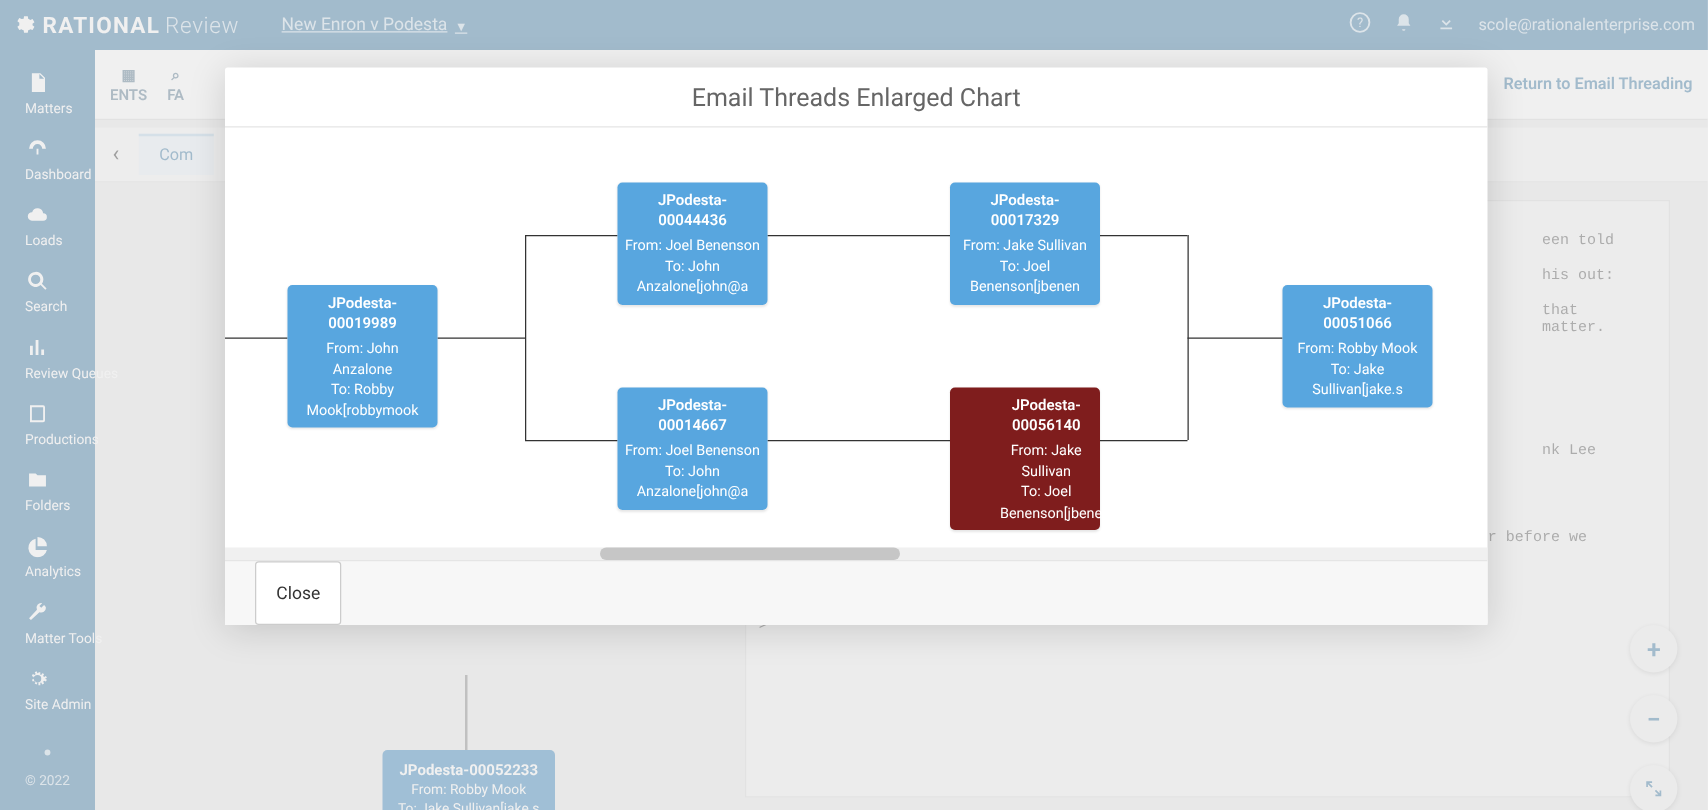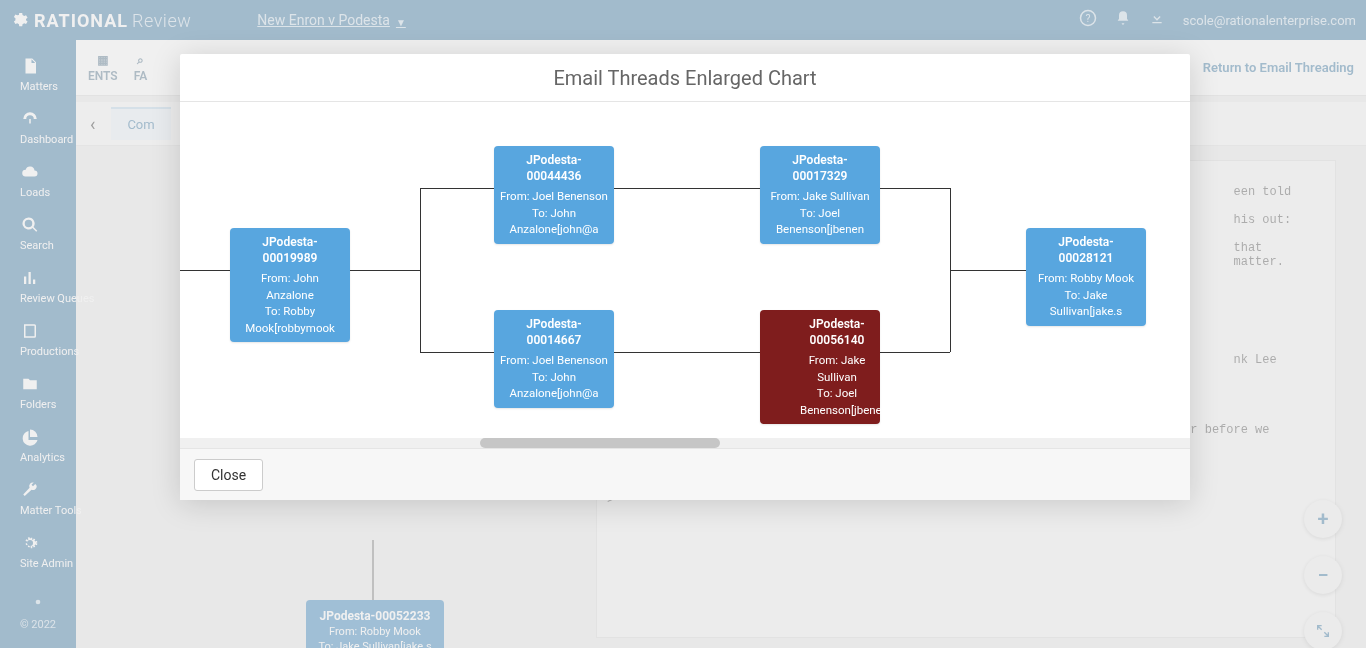--- a/index.html
+++ b/index.html
@@ -1,19 +1,19 @@
 <!DOCTYPE html>
 <html><head>
 <meta charset="utf-8">
 <style>
 * { margin: 0; padding: 0; box-sizing: border-box; font-family: -apple-system, BlinkMacSystemFont, "Segoe UI", Roboto, Arial, sans-serif; }
 html, body { width: 1366px; height: 648px; overflow: hidden; background: #f0f0f0; }
 
 
-.topbar { position: absolute; top: 0; left: 0; right: 0; height: 40px; background: #3e7aa5; display: flex; align-items: center; color: #fff; padding: 0 10px; z-index: 1; gap: 32px; }
+.topbar { position: absolute; top: 0; left: 0; right: 0; height: 40px; background: #3e7aa5; display: flex; align-items: center; color: #fff; padding: 0 10px; z-index: 1; }
 .logo { display: flex; align-items: center; gap: 4px; font-size: 18px; font-weight: 300; letter-spacing: .5px; }
 .logo .gear { width: 18px; height: 18px; }
 .logo .bold { font-weight: 700; font-size: 18px; text-transform: uppercase; letter-spacing: 1px; margin-left: 2px; }
 .logo .light { font-weight: 300; font-size: 18px; color: #cde0ed;}
 .matter-dd { margin-left: 34px; color: #cde0ed; font-size: 14px; display: flex; align-items: flex-end; gap: 6px; text-decoration: underline; }
 .matter-dd .caret { font-size: 10px; }
 .top-right { margin-left: auto; display: flex; align-items: center; gap: 18px; color: #cde0ed; }
 .search-box { display: flex; align-items: center; background: #346a92; border-radius: 3px; padding: 0 8px; height: 28px; width: 160px; }
 .search-box input { background: transparent; border: none; color: #cde0ed; font-size: 13px; width: 120px; outline: none; }
 .search-box input::placeholder { color: #b5cfdf; }
@@ -39,21 +39,21 @@
 .bg-card .id { font-weight: 700; font-size: 12px; margin-bottom: 2px;}
 .zoom-controls { position: absolute; right: 24px; top: 460px; display: flex; flex-direction: column; gap: 18px;}
 .zctrl { width: 38px; height: 38px; border-radius: 50%; background: #f2f2f2; box-shadow: 0 1px 4px rgba(0,0,0,.2); display: flex; align-items: center; justify-content: center; color: #3e7aa5; font-size: 20px; font-weight: 600;}
 .bg-line { position: absolute; width: 2px; background: #888; left: 296px; top: 500px; height: 60px;}
 
 
 .overlay { position: absolute; inset: 0; background: rgba(230,230,230,.6); z-index: 5; }
 .modal { position: absolute; top: 26px; left: 180px; right: 176px; bottom: 148px; background: #fff; box-shadow: 0 4px 30px rgba(0,0,0,.15); border-radius: 2px; display: flex; flex-direction: column; z-index: 6; margin-top: 28px;}
 .modal-header { height: 48px; display: flex; align-items: center; justify-content: center; border-bottom: 1px solid #e5e5e5; font-size: 20px; color: #666; font-weight: 400;}
 .modal-body { flex: 1; position: relative; overflow: hidden; }
-.modal-footer { height: 52px; border-top: 1px solid #e5e5e5; background: #f7f7f7; display: flex; align-items: center; padding: 0 14px;}
+.modal-footer { height: 52px; border-top: 1px solid #e5e5e5; background: #f7f7f7; display: flex; padding: 0 24px;}
 .close-btn { background: #fff; border: 1px solid #ccc; border-radius: 3px; padding: 7px 16px; font-size: 14px; color: #333; cursor: pointer;}
 .hscroll { position: absolute; bottom: 0; left: 0; right: 0; height: 10px; background: #f0f0f0;}
 .hscroll .thumb { position: absolute; left: 300px; width: 240px; top: 0; bottom: 0; background: #c6c6c6; border-radius: 5px;}
 
 
 .node { position: absolute; width: 120px; background: #58a6df; color: #fff; text-align: center; font-size: 12px; padding: 6px 6px; border-radius: 4px; line-height: 1.35; box-shadow: 0 1px 2px rgba(0,0,0,.1); }
 .node.dark { background: #7f1d1d; padding-left: 40px; }
 .node .nid { font-weight: 600; display: block; margin-bottom: 4px;}
 .node .det { font-size: 11.5px; }
 
@@ -278,21 +278,21 @@
       <span class="nid">JPodesta-00017329</span>
       <span class="det" style="white-space:pre-line">From: Jake Sullivan
 To: Joel Benenson[jbenen</span>
     </div>
     <div class="node dark" style="left:580px; top:208px;">
       <span class="nid">JPodesta-00056140</span>
       <span class="det" style="white-space:pre-line">From: Jake Sullivan
 To: Joel Benenson[jbenen</span>
     </div>
     <div class="node" style="left:846px; top:126px;">
-      <span class="nid">JPodesta-00028121</span>
+      <span class="nid">JPodesta-00051066</span>
       <span class="det" style="white-space:pre-line">From: Robby Mook
 To: Jake Sullivan[jake.s</span>
     </div>
 
     <div class="hscroll">
         <div class="thumb"></div>
       </div>
   </div>
   <div class="modal-footer">
     <button class="close-btn">Close</button>

